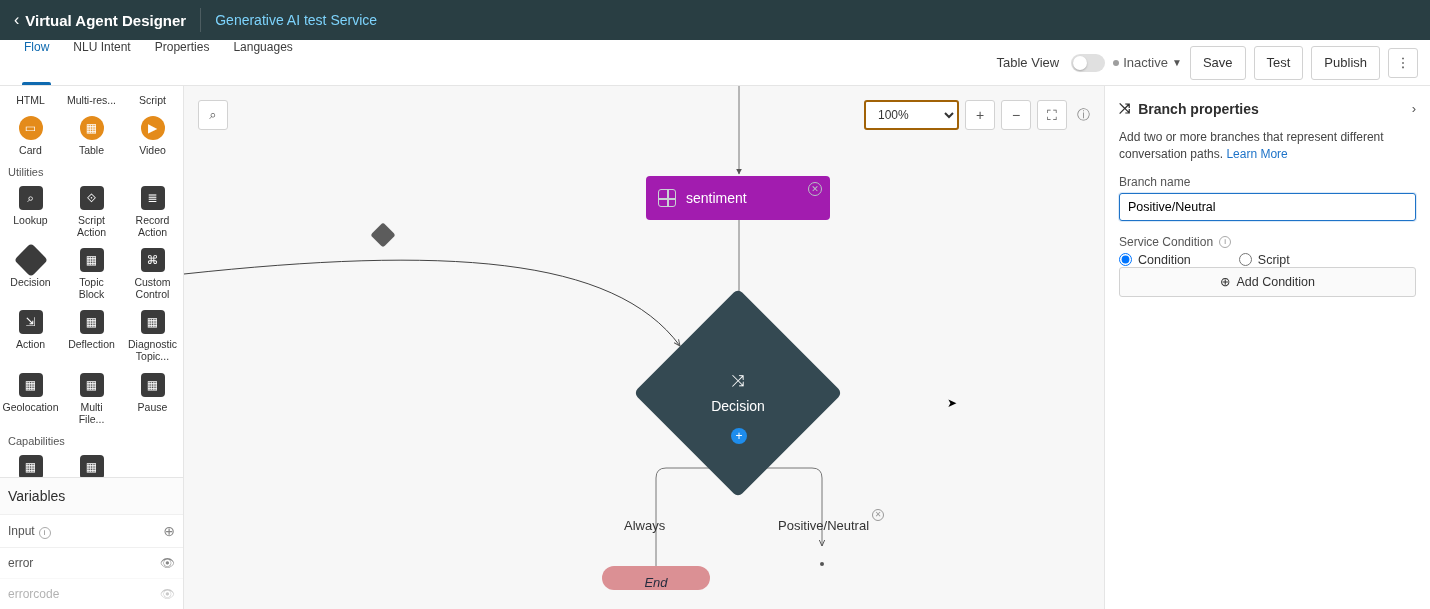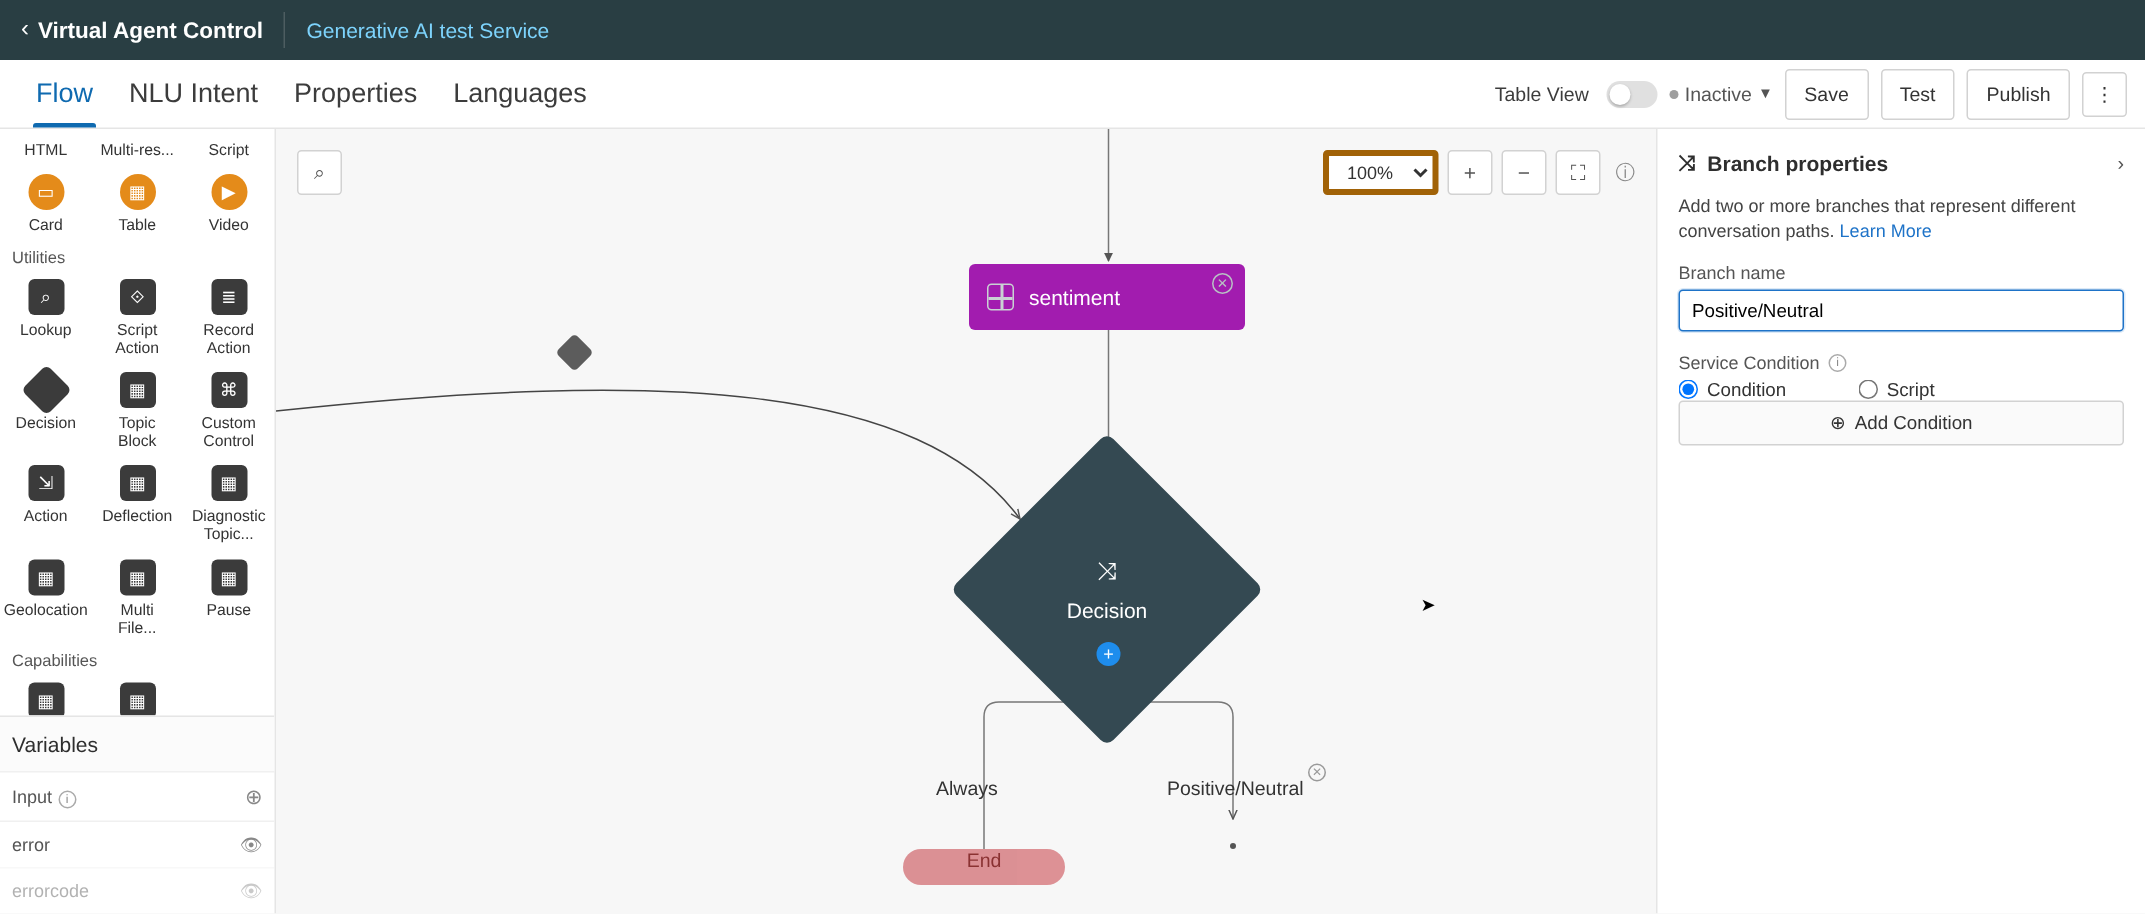--- a/index.html
+++ b/index.html
@@ -7,21 +7,21 @@
 
   
   .top-header { height: 40px; background: #293e43; display: flex; align-items: center; padding: 0 14px; color: #fff; }
   .back-chevron { margin-right: 6px; font-size: 16px; cursor: pointer; }
   .app-title { font-weight: 600; font-size: 15px; margin-right: 14px; }
   .vdiv { width: 1px; height: 24px; background: #4d5d61; margin-right: 14px; }
   .service-title { color: #7dd3fc; font-size: 14px; }
 
   
   .tab-bar { height: 46px; background: #fff; border-bottom: 1px solid #e5e5e5; display: flex; align-items: stretch; padding-left: 12px; }
-  .tab { display: flex; align-items: center; padding: 0 12px; font-size: 18px; color: #3c3c3c; cursor: pointer; position: relative; }
+  .tab { display: flex; align-items: flex-start; padding: 0 12px; font-size: 12px; color: #3c3c3c; cursor: pointer; position: relative; }
   .tab.active { color: #0f6ab0; }
   .tab.active::after { content:""; position:absolute; left:10px; right:10px; bottom:0; height:3px; background:#0f6ab0; border-radius:2px 2px 0 0; }
   .tab-spacer { flex:1; }
   .tab-right { display:flex; align-items:center; gap:8px; padding-right:12px; }
   .tv-label { font-size:13px; color:#3c3c3c; margin-right:4px; }
   .switch { width:34px; height:18px; border-radius:9px; background:#e0e0e0; position:relative; cursor:pointer; }
   .switch::after { content:""; position:absolute; width:14px; height:14px; background:#fff; border-radius:50%; top:2px; left:2px; box-shadow:0 1px 2px rgba(0,0,0,.25); }
   .status-dot { width:6px; height:6px; border-radius:50%; background:#9e9e9e; margin-right:4px; }
   .status-txt { color:#555; font-size:13px; display:flex; align-items:center; cursor:pointer; }
   .status-txt .chev { margin-left:4px; font-size:10px; }
@@ -46,41 +46,41 @@
   .var-row { display:flex; align-items:center; justify-content:space-between; padding:8px 8px; font-size:12px; color:#555; border-top:1px solid #f0f0f0; }
   .var-row .plus { font-size:14px; color:#888; cursor:pointer; }
   .var-row .eye { font-size:12px; color:#888; }
   .info-circ { display:inline-block; width:12px; height:12px; border:1px solid #aaa; border-radius:50%; font-size:8px; line-height:10px; text-align:center; color:#888; margin-left:4px; }
 
   
   .canvas-wrap { flex:1; position:relative; background:#f7f7f7; }
   .canvas-toolbar { position:absolute; top:14px; left:14px; }
   .canvas-toolbar .search-btn { width:30px; height:30px; border:1px solid #d2d2d2; border-radius:3px; background:#fff; display:flex; align-items:center; justify-content:center; font-size:13px; color:#555; cursor:pointer; }
   .zoom-group { position:absolute; top:14px; right:14px; display:flex; align-items:center; gap:6px; }
-  .zoom-select { height:30px; border:4px solid #a16207; border-radius:3px; background:#fff; padding:0 10px 0 8px; font-size:12px; color:#333; appearance:auto; cursor:pointer; }
+  .zoom-select { height:30px; border:2px solid #a16207; border-radius:3px; background:#fff; padding:0 32px 0 8px; font-size:12px; color:#333; appearance:auto; cursor:pointer; }
   .zbtn { width:30px; height:30px; border:1px solid #d2d2d2; border-radius:3px; background:#fff; display:flex; align-items:center; justify-content:center; font-size:14px; color:#555; cursor:pointer; }
   .info-i { font-size:13px; color:#888; margin-left:4px; }
 
   svg.canvas-svg { position:absolute; inset:0; width:100%; height:100%; }
 
   .node-sentiment { position:absolute; left:462px; top:90px; width:184px; height:44px; background:#a21caf; border-radius:4px; display:flex; align-items:center; padding:0 12px; color:#fff; font-size:14px; }
   .node-sentiment .nicon { width:18px; height:18px; border:1.5px solid #c9d1d3; border-radius:3px; margin-right:10px; position:relative; }
   .node-sentiment .nicon::before,.node-sentiment .nicon::after{content:"";position:absolute;background:#c9d1d3;}
   .node-sentiment .nicon::before{left:8px;top:0;width:1.5px;height:100%;}
   .node-sentiment .nicon::after{top:8px;left:0;height:1.5px;width:100%;}
   .node-close { position:absolute; right:8px; top:6px; width:14px; height:14px; border:1px solid #b8c1c4; border-radius:50%; font-size:9px; line-height:12px; text-align:center; color:#b8c1c4; cursor:pointer; }
 
   .decision { position:absolute; left:480px; top:233px; width:148px; height:148px; }
   .decision .diamond-bg { position:absolute; inset:0; background:#344952; transform:rotate(45deg); border-radius:6px; }
   .decision .dcontent { position:absolute; inset:0; display:flex; flex-direction:column; align-items:center; justify-content:center; color:#fff; font-size:14px; }
   .decision .dicon { font-size:16px; margin-bottom:8px; }
   .plus-node { position:absolute; left:547px; top:342px; width:16px; height:16px; background:#1e8ded; border-radius:50%; color:#fff; font-size:12px; line-height:16px; text-align:center; cursor:pointer; z-index:3; }
 
   .branch-label { position:absolute; font-size:13px; color:#333; }
-  .end-pill { position:absolute; left:418px; top:480px; width:108px; height:24px; background:#d9858a; opacity:.9; border-radius:12px; color:#7f1d1d; font-size:13px; display:flex; align-items:flex-start; justify-content:center; }
+  .end-pill { position:absolute; left:418px; top:480px; width:108px; height:24px; background:#d9858a; opacity:.9; border-radius:12px; color:#0f172a; font-size:13px; display:flex; align-items:flex-end; justify-content:center;font-style:italic; }
   .branch-close { position:absolute; width:12px; height:12px; border:1px solid #999; border-radius:50%; font-size:8px; line-height:10px; text-align:center; color:#999; cursor:pointer; }
 
   .drag-ghost { position:absolute; left:190px; top:140px; width:18px; height:18px; background:#4a4a4a; transform:rotate(45deg); border-radius:3px; opacity:.9; }
 
   .cursor-ptr { position:absolute; left:763px; top:310px; font-size:12px; color:#000; }
 
   
   .rpanel { width:326px; background:#fff; border-left:1px solid #e5e5e5; padding:14px 14px; }
   .rpanel-head { display:flex; align-items:center; justify-content:space-between; margin-bottom:12px; }
   .rpanel-head .ttl { font-weight:600; font-size:14px; display:flex; align-items:center; }
@@ -91,21 +91,21 @@
   .text-input { width:100%; height:28px; border:1px solid #1e73c8; border-radius:3px; padding:0 8px; font-size:12.5px; outline:none; box-shadow:0 0 0 1px rgba(30,115,200,.15); margin-bottom:14px; }
   .radio-row { display:flex; gap:48px; font-size:12.5px; color:#333; }
   .radio-row label { display:flex; align-items:center; gap:6px; cursor:pointer; }
   .add-cond { width:100%; height:30px; border:1px solid #d2d2d2; border-radius:3px; background:#fafafa; font-size:12.5px; color:#333; display:flex; align-items:center; justify-content:center; gap:6px; cursor:pointer; }
 </style>
 </head>
 <body>
 
 <div class="top-header">
   <span class="back-chevron">‹</span>
-  <span class="app-title">Virtual Agent Control</span>
+  <span class="app-title">Virtual Agent Designer</span>
   <span class="vdiv"></span>
   <span class="service-title">Generative AI test Service</span>
 </div>
 
 <div class="tab-bar">
   <div class="tab active">
       <span>Flow</span>
     </div>
   <div class="tab">
       <span>NLU Intent</span>

